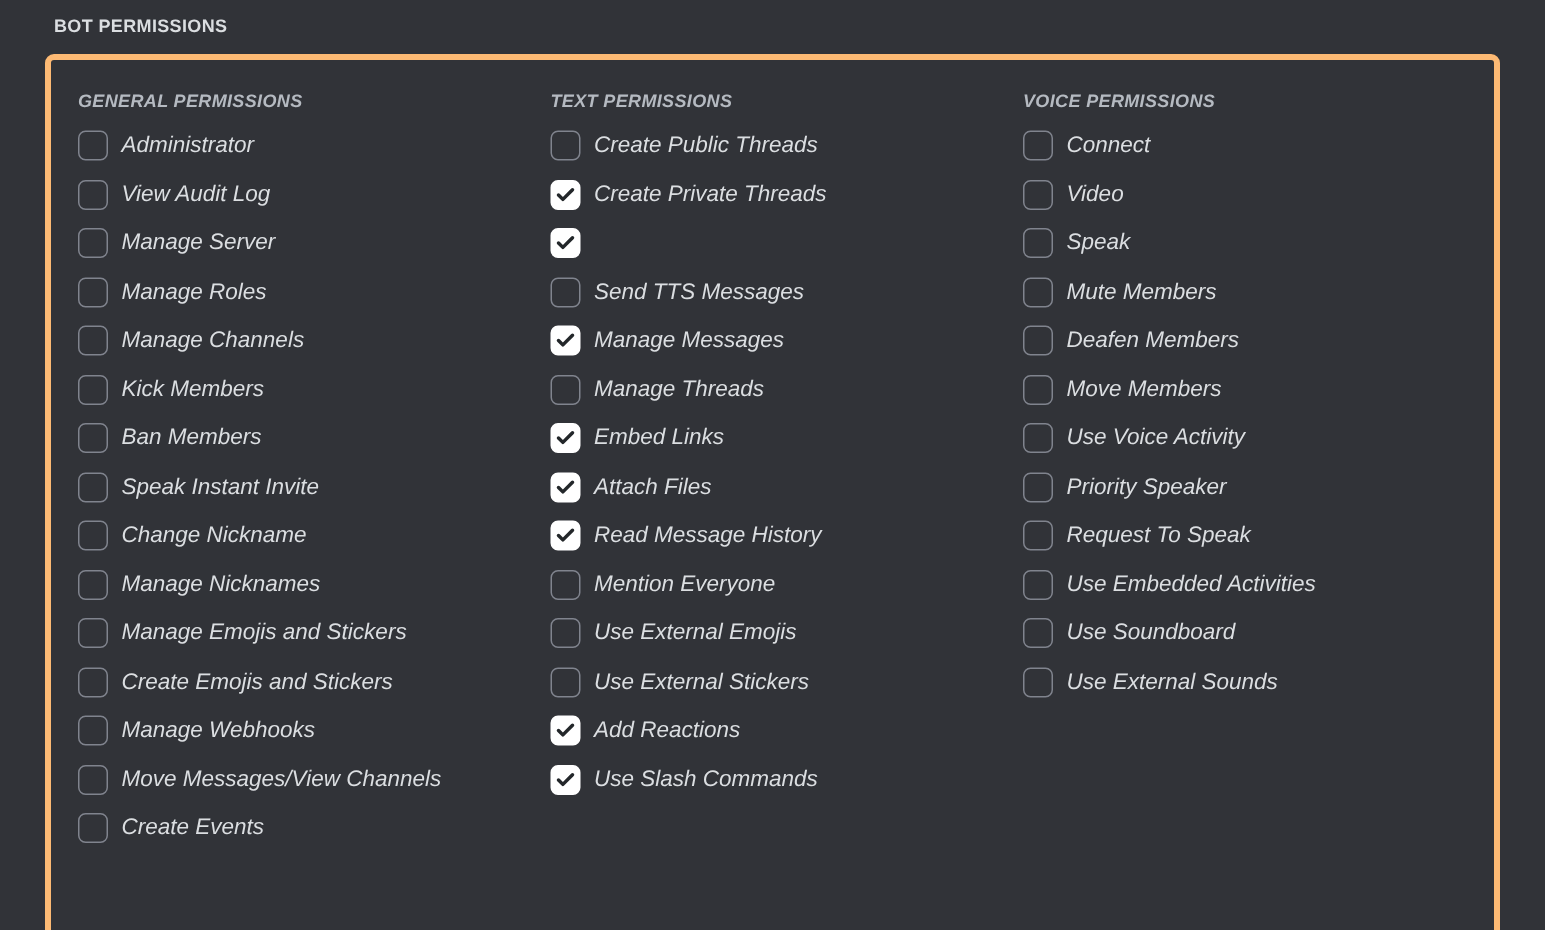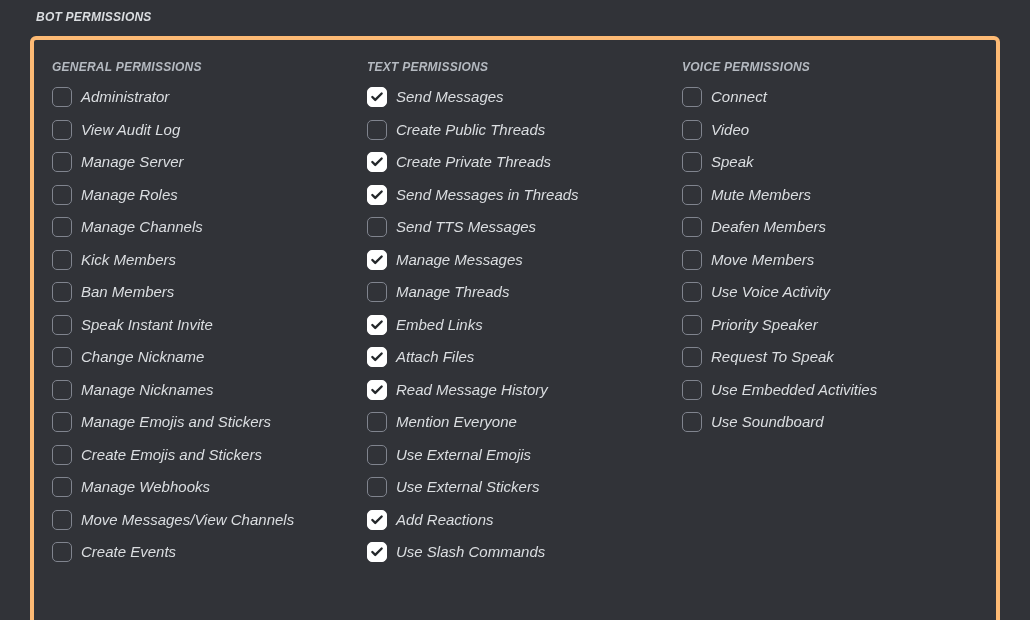--- a/index.html
+++ b/index.html
@@ -16,21 +16,20 @@
       overflow: hidden;
     }
     .section-title {
       font-size: 12px;
       font-weight: 700;
       color: #dbdee1;
       text-transform: uppercase;
       letter-spacing: 0.02em;
       padding: 0 0 12px 36px;
       padding-top: 10px;
-      font-style: italic;
     }
     .panel {
       border: 4px solid #fdba74;
       border-radius: 6px;
       margin: 0 30px;
       padding: 20px 18px 20px 18px;
       height: 617px;
       font-style: italic;
     }
     .columns {
@@ -150,46 +149,37 @@
           <span class="perm-label">Move Messages/View Channels</span>
         </div>
         <div class="perm-row">
           <div class="checkbox"></div>
           <span class="perm-label">Create Events</span>
         </div>
       </div>
       <div class="column">
         <div class="column-header">TEXT PERMISSIONS</div>
         <div class="perm-row">
-          <div class="checkbox checked">
-            <svg viewBox="0 0 24 24" fill="none" stroke="#23272a" stroke-width="4" stroke-linecap="round" stroke-linejoin="round">
-              <polyline points="20 6 9 17 4 12"></polyline>
-            </svg>
-          </div>
-          <span class="perm-label">Send Messages</span>
-        </div>
-        <div class="perm-row">
           <div class="checkbox"></div>
           <span class="perm-label">Create Public Threads</span>
         </div>
         <div class="perm-row">
           <div class="checkbox checked">
             <svg viewBox="0 0 24 24" fill="none" stroke="#23272a" stroke-width="4" stroke-linecap="round" stroke-linejoin="round">
               <polyline points="20 6 9 17 4 12"></polyline>
             </svg>
           </div>
           <span class="perm-label">Create Private Threads</span>
         </div>
         <div class="perm-row">
           <div class="checkbox checked">
             <svg viewBox="0 0 24 24" fill="none" stroke="#23272a" stroke-width="4" stroke-linecap="round" stroke-linejoin="round">
               <polyline points="20 6 9 17 4 12"></polyline>
             </svg>
           </div>
-          <span class="perm-label">Send Messages in Threads</span>
         </div>
         <div class="perm-row">
           <div class="checkbox"></div>
           <span class="perm-label">Send TTS Messages</span>
         </div>
         <div class="perm-row">
           <div class="checkbox checked">
             <svg viewBox="0 0 24 24" fill="none" stroke="#23272a" stroke-width="4" stroke-linecap="round" stroke-linejoin="round">
               <polyline points="20 6 9 17 4 12"></polyline>
             </svg>
@@ -291,16 +281,20 @@
           <div class="checkbox"></div>
           <span class="perm-label">Request To Speak</span>
         </div>
         <div class="perm-row">
           <div class="checkbox"></div>
           <span class="perm-label">Use Embedded Activities</span>
         </div>
         <div class="perm-row">
           <div class="checkbox"></div>
           <span class="perm-label">Use Soundboard</span>
+        </div>
+        <div class="perm-row">
+          <div class="checkbox"></div>
+          <span class="perm-label">Use External Sounds</span>
         </div>
       </div>
     </div>
 </div>
 
 </body></html>

